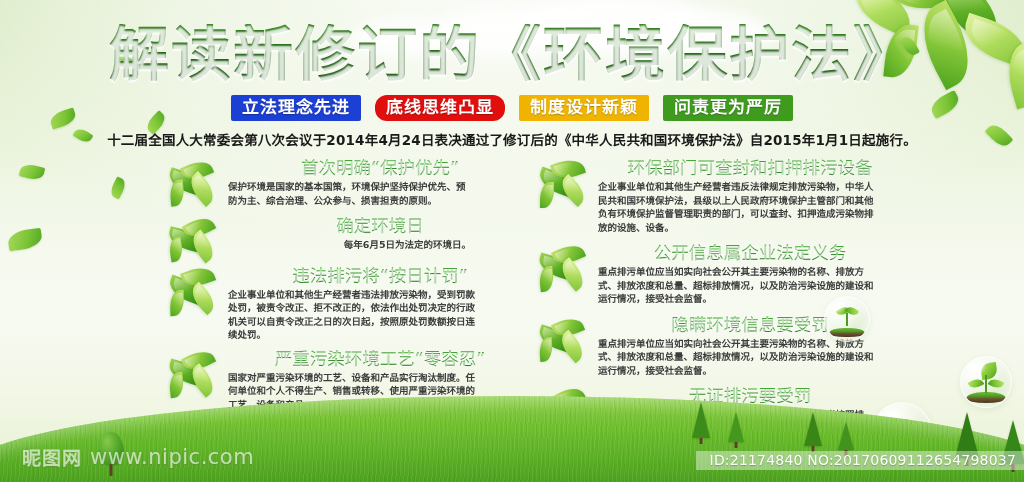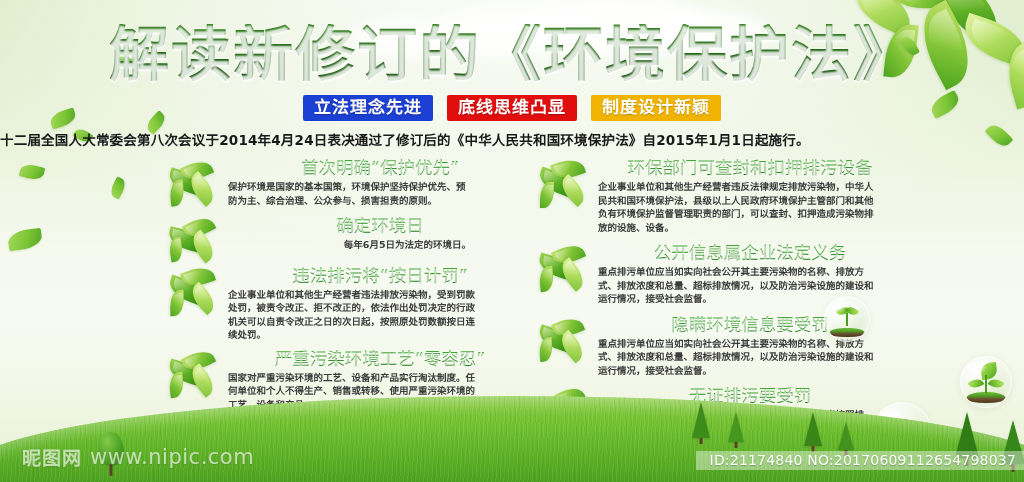--- a/index.html
+++ b/index.html
@@ -76,21 +76,21 @@
   .badges{position:absolute;left:0;right:0;top:95px;display:flex;justify-content:center;gap:14px;}
   .badge{
     font-size:17px;font-weight:bold;color:#ffffff;
     padding:3px 11px 4px;border-radius:2px;line-height:1.1;
     letter-spacing:1px;white-space:nowrap;
     text-shadow:0 1px 1px rgba(0,0,0,.25);
   }
 
   
   .subtitle{
-    position:absolute;left:0;right:0;top:129px;text-align:left;
+    position:absolute;left:0;right:0;top:129px;text-align:center;
     font-size:13.5px;color:#1a1a1a;white-space:nowrap;font-weight:bold;
     letter-spacing:.2px;
   }
 
   
   .col{position:absolute;top:158px;width:366px;}
   .col.left{left:166px;}
   .col.right{left:536px;}
 
   .item{position:relative;margin-bottom:4px;padding-left:62px;}
@@ -236,22 +236,23 @@
   <div class="fleaf" style="left:930px;top:96px;width:30px;height:17px;transform:rotate(-28deg);"></div>
   <div class="fleaf" style="left:986px;top:128px;width:26px;height:15px;transform:rotate(46deg);"></div>
   <div class="fleaf" style="left:900px;top:40px;width:20px;height:12px;transform:rotate(62deg);"></div>
 
   <div class="title-wrap">
     <div class="title">解读新修订的《环境保护法》</div>
   </div>
 
   <div class="badges">
     <span class="badge" style="background:#1c3fd4;">立法理念先进</span>
-    <span class="badge" style="background:#e10e0e;">底线思维凸显</span>
+    <span class="badge" style="background:#e10e0e;border-radius:12px;">底线思维凸显</span>
     <span class="badge" style="background:#f0b400;">制度设计新颖</span>
+    <span class="badge" style="background:#3f9b1e;">问责更为严厉</span>
   </div>
 
   <div class="subtitle">十二届全国人大常委会第八次会议于2014年4月24日表决通过了修订后的《中华人民共和国环境保护法》自2015年1月1日起施行。</div>
 
   <div class="col left">
 
     <div class="item" style="margin-bottom:9px;">
       <div class="sprig">
         <div class="leaf dark" style="position:absolute;left:4px;top:12px;width:34px;height:19px;transform:rotate(18deg);"></div>
         <div class="leaf" style="position:absolute;left:18px;top:2px;width:30px;height:17px;transform:rotate(-24deg);"></div>

